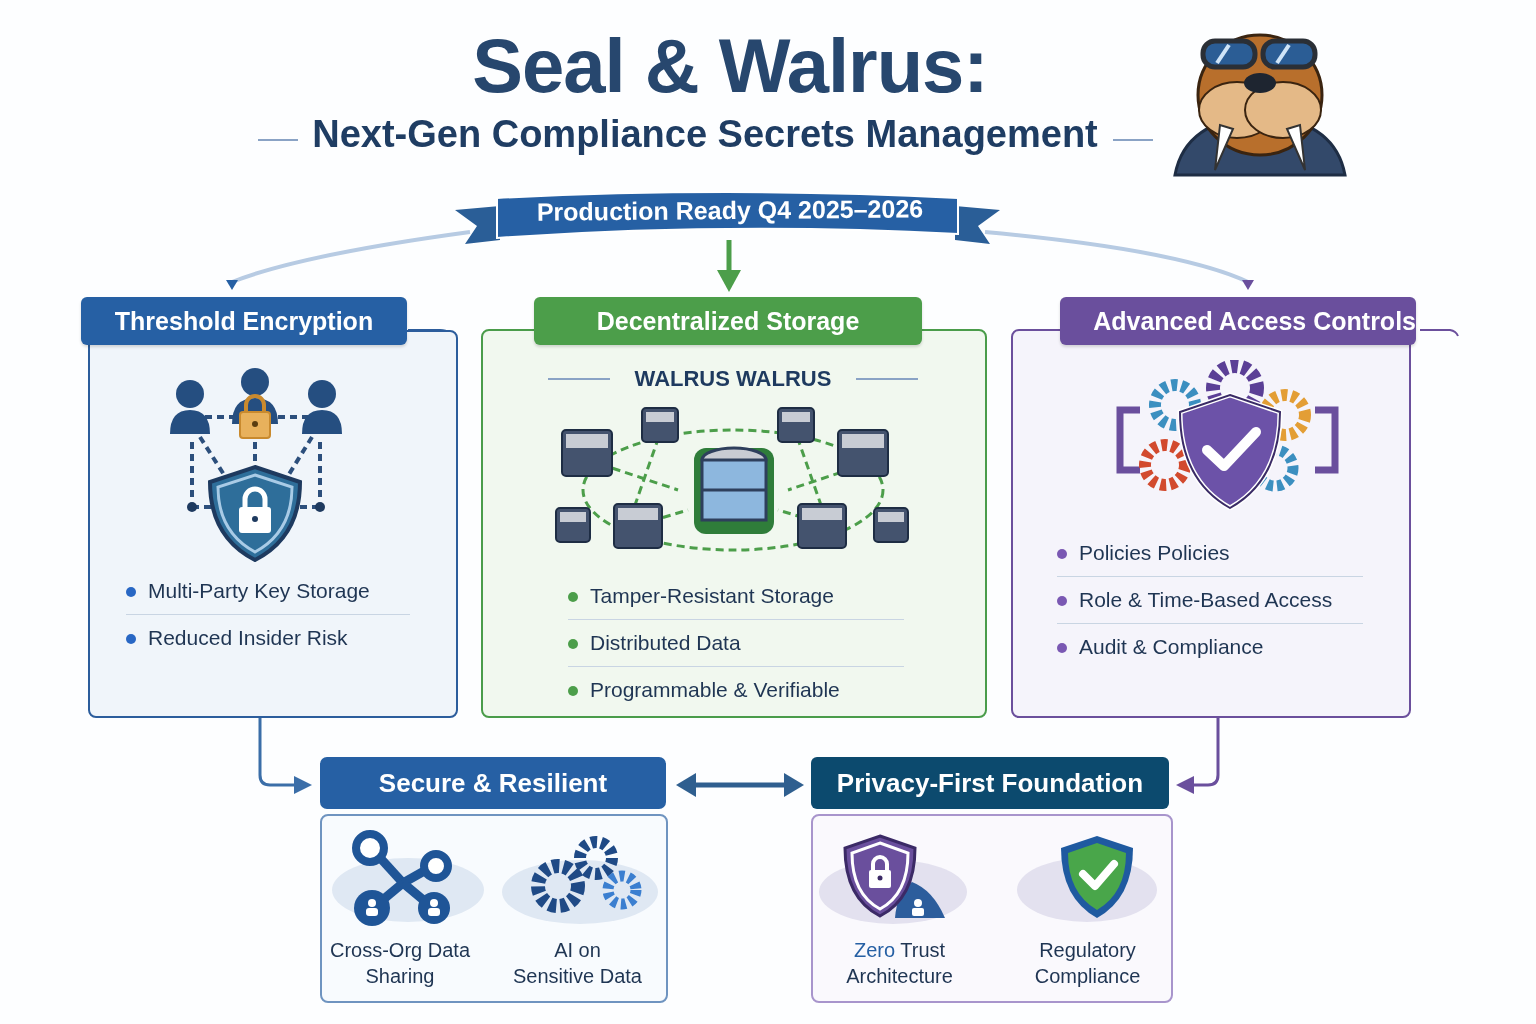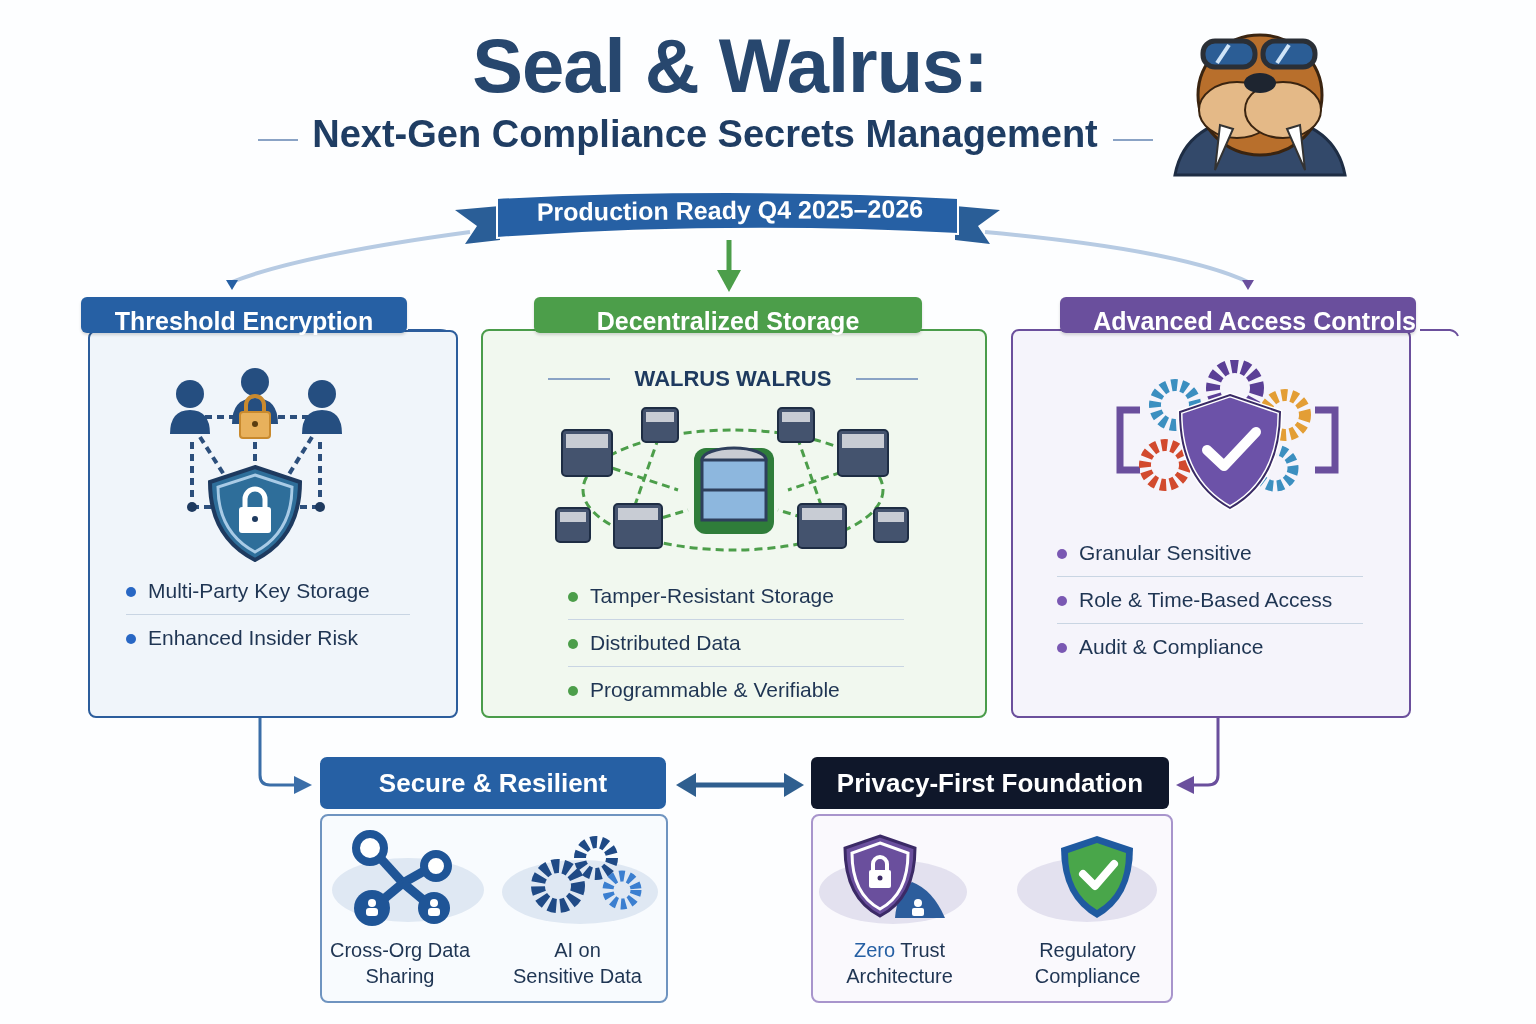--- a/index.html
+++ b/index.html
@@ -6,21 +6,21 @@
   body{width:1536px;height:1024px;background:#fdfeff;position:relative;overflow:hidden;font-family:"Liberation Sans","DejaVu Sans",sans-serif;color:#1e3a5f;}
   .abs{position:absolute;}
   .title{left:0;width:1460px;top:22px;text-align:center;font-size:76px;font-weight:bold;color:#27476e;letter-spacing:-1px;}
   .subtitle{left:0;width:1410px;top:113px;text-align:center;font-size:38px;font-weight:bold;color:#1f3d63;}
   .ribbon-wrap{left:455px;top:190px;width:545px;height:70px;}
   .ribbon-text{left:500px;top:196px;width:460px;text-align:center;font-size:25px;font-weight:bold;color:#fff;transform:rotate(-0.5deg);}
   .card{border:2px solid;border-radius:8px;}
   .card-blue{border-color:#2c5d9c;background:#f0f5fa;}
   .card-green{border-color:#4a9c4a;background:#f1f8ef;}
   .card-purple{border-color:#6b4f9c;background:#f5f4fb;}
-  .hdr{border-radius:6px;color:#fff;font-weight:bold;font-size:25px;text-align:center;line-height:48px;height:36px;box-shadow:0 2px 3px rgba(0,0,0,0.15);}
+  .hdr{border-radius:6px;color:#fff;font-weight:bold;font-size:25px;text-align:center;line-height:48px;height:48px;box-shadow:0 2px 3px rgba(0,0,0,0.15);}
   .hdr-blue{background:#2660a4;}
   .hdr-green{background:#4c9e4a;}
   .hdr-purple{background:#6a4f9d;text-align:right;}
   .list{list-style:none;margin:0;padding:0;}
   .list li{position:relative;padding-left:22px;font-size:21px;color:#1f3553;height:46px;line-height:46px;border-bottom:1px solid #c9d5e3;}
   .list li:last-child{border-bottom:none;}
   .list li .dot{position:absolute;left:0;top:19px;width:10px;height:10px;border-radius:50%;}
   .bottom-hdr{border-radius:6px;color:#fff;font-weight:bold;font-size:26px;text-align:center;line-height:52px;height:52px;}
   .caption{font-size:20px;color:#1f3553;text-align:center;line-height:26px;}
   svg{display:block;}
@@ -111,21 +111,21 @@
     <circle cx="95" cy="62" r="3" fill="#5a3d10"></circle>
     <path d="M95 105 L140 120 Q140 175 95 198 Q50 175 50 120 Z" fill="#2e6e9a" stroke="#1e3a5f" stroke-width="4"></path>
     <path d="M95 113 L132 125 Q132 170 95 190 Q58 170 58 125 Z" fill="none" stroke="#a9cbe6" stroke-width="3"></path>
     <rect x="79" y="145" width="32" height="26" rx="3" fill="#fff"></rect>
     <path d="M85 145 V137 A10 10 0 0 1 105 137 V145" fill="none" stroke="#fff" stroke-width="5"></path>
     <circle cx="95" cy="157" r="3" fill="#1e3a5f"></circle>
   </svg>
 </div>
 <ul class="abs list" style="left:126px;top:568px;width:284px;">
   <li><span class="dot" style="background:#2867c4;"></span><span>Multi-Party Key Storage</span></li>
-  <li><span class="dot" style="background:#2867c4;"></span><span>Enhanced Insider Risk</span></li>
+  <li><span class="dot" style="background:#2867c4;"></span><span>Reduced Insider Risk</span></li>
 </ul>
 
 <div class="abs card card-green" style="left:481px;top:329px;width:502px;height:385px;"></div>
 <div class="abs hdr hdr-green" style="left:534px;top:297px;width:388px;">Decentralized Storage</div>
 <div class="abs" style="left:548px;top:365px;width:370px;height:28px;">
   <div style="position:absolute;left:0;top:13px;width:62px;height:2px;background:#8aa3c5;"></div>
   <div style="position:absolute;right:0;top:13px;width:62px;height:2px;background:#8aa3c5;"></div>
   <div style="position:absolute;left:60px;width:250px;text-align:center;font-weight:bold;font-size:22px;color:#1e3a5f;line-height:28px;">WALRUS WALRUS</div>
 </div>
 <div class="abs" style="left:548px;top:400px;width:370px;height:160px;">
@@ -181,21 +181,21 @@
     <circle cx="125" cy="28" r="22" fill="none" stroke="#5b3f96" stroke-width="14" stroke-dasharray="7 4"></circle>
     <circle cx="175" cy="55" r="20" fill="none" stroke="#e39e35" stroke-width="12" stroke-dasharray="6 4"></circle>
     <circle cx="55" cy="105" r="20" fill="none" stroke="#d24a2e" stroke-width="12" stroke-dasharray="6 4"></circle>
     <circle cx="165" cy="108" r="18" fill="none" stroke="#3b8fc0" stroke-width="11" stroke-dasharray="6 4"></circle>
     <path d="M120 35 L170 52 Q170 120 120 148 Q70 120 70 52 Z" fill="#6c52a8" stroke="#fff" stroke-width="5"></path>
     <path d="M120 35 L170 52 Q170 120 120 148 Q70 120 70 52 Z" fill="none" stroke="#3a2b66" stroke-width="2"></path>
     <path d="M97 90 L114 106 L146 72" fill="none" stroke="#fff" stroke-width="10" stroke-linecap="round" stroke-linejoin="round"></path>
   </svg>
 </div>
 <ul class="abs list" style="left:1057px;top:530px;width:306px;">
-  <li><span class="dot" style="background:#7a58b3;"></span><span>Granular Sensitive</span></li>
+  <li><span class="dot" style="background:#7a58b3;"></span><span>Policies Policies</span></li>
   <li><span class="dot" style="background:#7a58b3;"></span><span>Role &amp; Time-Based Access</span></li>
   <li><span class="dot" style="background:#7a58b3;"></span><span>Audit &amp; Compliance</span></li>
 </ul>
 
 <div class="abs bottom-hdr" style="left:320px;top:757px;width:346px;background:#2660a4;border-radius:7px;">Secure &amp; Resilient</div>
 <div class="abs card" style="left:320px;top:814px;width:344px;height:185px;border-color:#6f94c0;background:#f8fbfe;"></div>
 <div class="abs" style="left:328px;top:828px;width:160px;height:100px;">
   <svg width="160" height="100" viewBox="0 0 160 100">
     <ellipse cx="80" cy="62" rx="76" ry="32" fill="#dfe8f3"></ellipse>
     <g stroke="#1f5597" stroke-width="9" fill="none">
@@ -224,21 +224,21 @@
 </div>
 <div class="abs caption" style="left:325px;top:937px;width:150px;">
   <div>Cross-Org Data</div>
   <div>Sharing</div>
 </div>
 <div class="abs caption" style="left:500px;top:937px;width:155px;">
   <div>AI on</div>
   <div>Sensitive Data</div>
 </div>
 
-<div class="abs bottom-hdr" style="left:811px;top:757px;width:358px;background:#0f172a;">Privacy-First Foundation</div>
+<div class="abs bottom-hdr" style="left:811px;top:757px;width:358px;background:#0c4a6e;">Privacy-First Foundation</div>
 <div class="abs card" style="left:811px;top:814px;width:358px;height:185px;border-color:#a895cc;background:#faf9fd;"></div>
 <div class="abs" style="left:815px;top:830px;width:155px;height:100px;">
   <svg width="155" height="100" viewBox="0 0 155 100">
     <ellipse cx="78" cy="62" rx="74" ry="32" fill="#e3e1ef"></ellipse>
     <path d="M97 52 Q118 60 130 88 H80 Q82 62 97 52 Z" fill="#2c5d9c"></path>
     <circle cx="103" cy="73" r="4" fill="#fff"></circle>
       <rect x="97" y="78" width="12" height="8" rx="2" fill="#fff"></rect>
     <path d="M65 6 L100 18 Q100 68 65 86 Q30 68 30 18 Z" fill="#6a4f9d" stroke="#3b2a66" stroke-width="3"></path>
     <path d="M65 13 L93 23 Q93 64 65 79 Q37 64 37 23 Z" fill="none" stroke="#fff" stroke-width="3"></path>
     <rect x="54" y="40" width="22" height="18" rx="2" fill="#fff"></rect>

